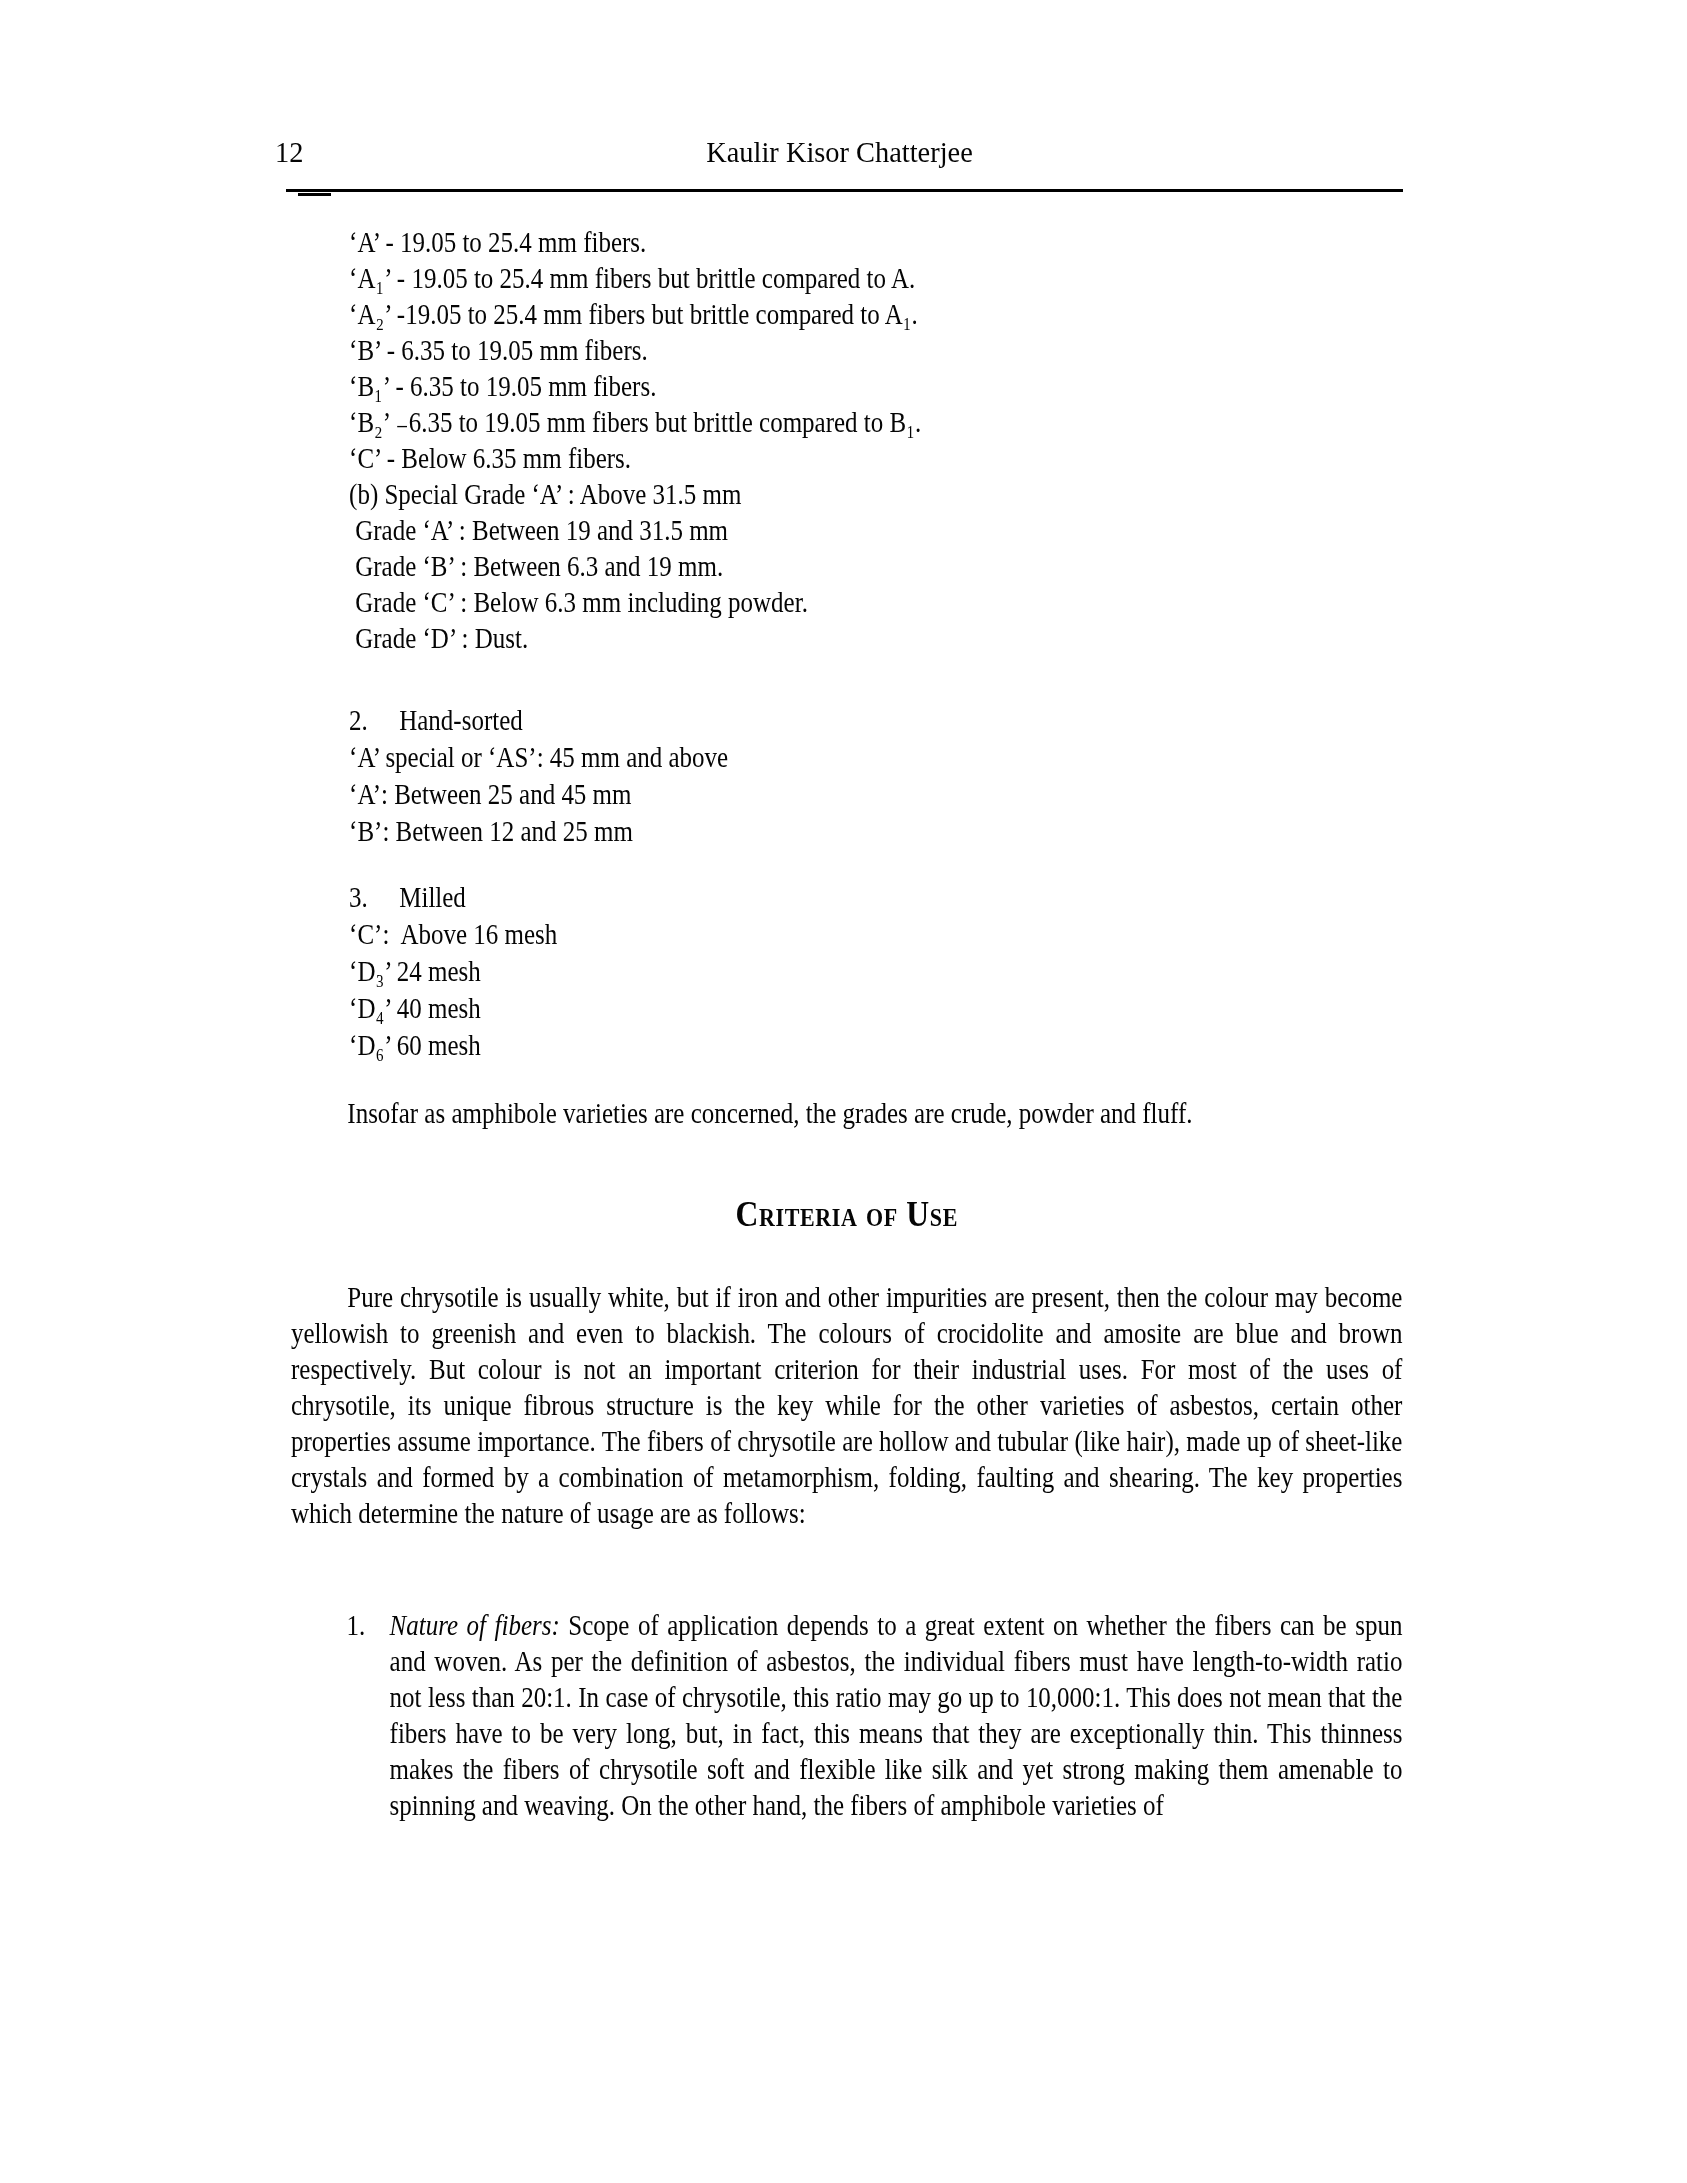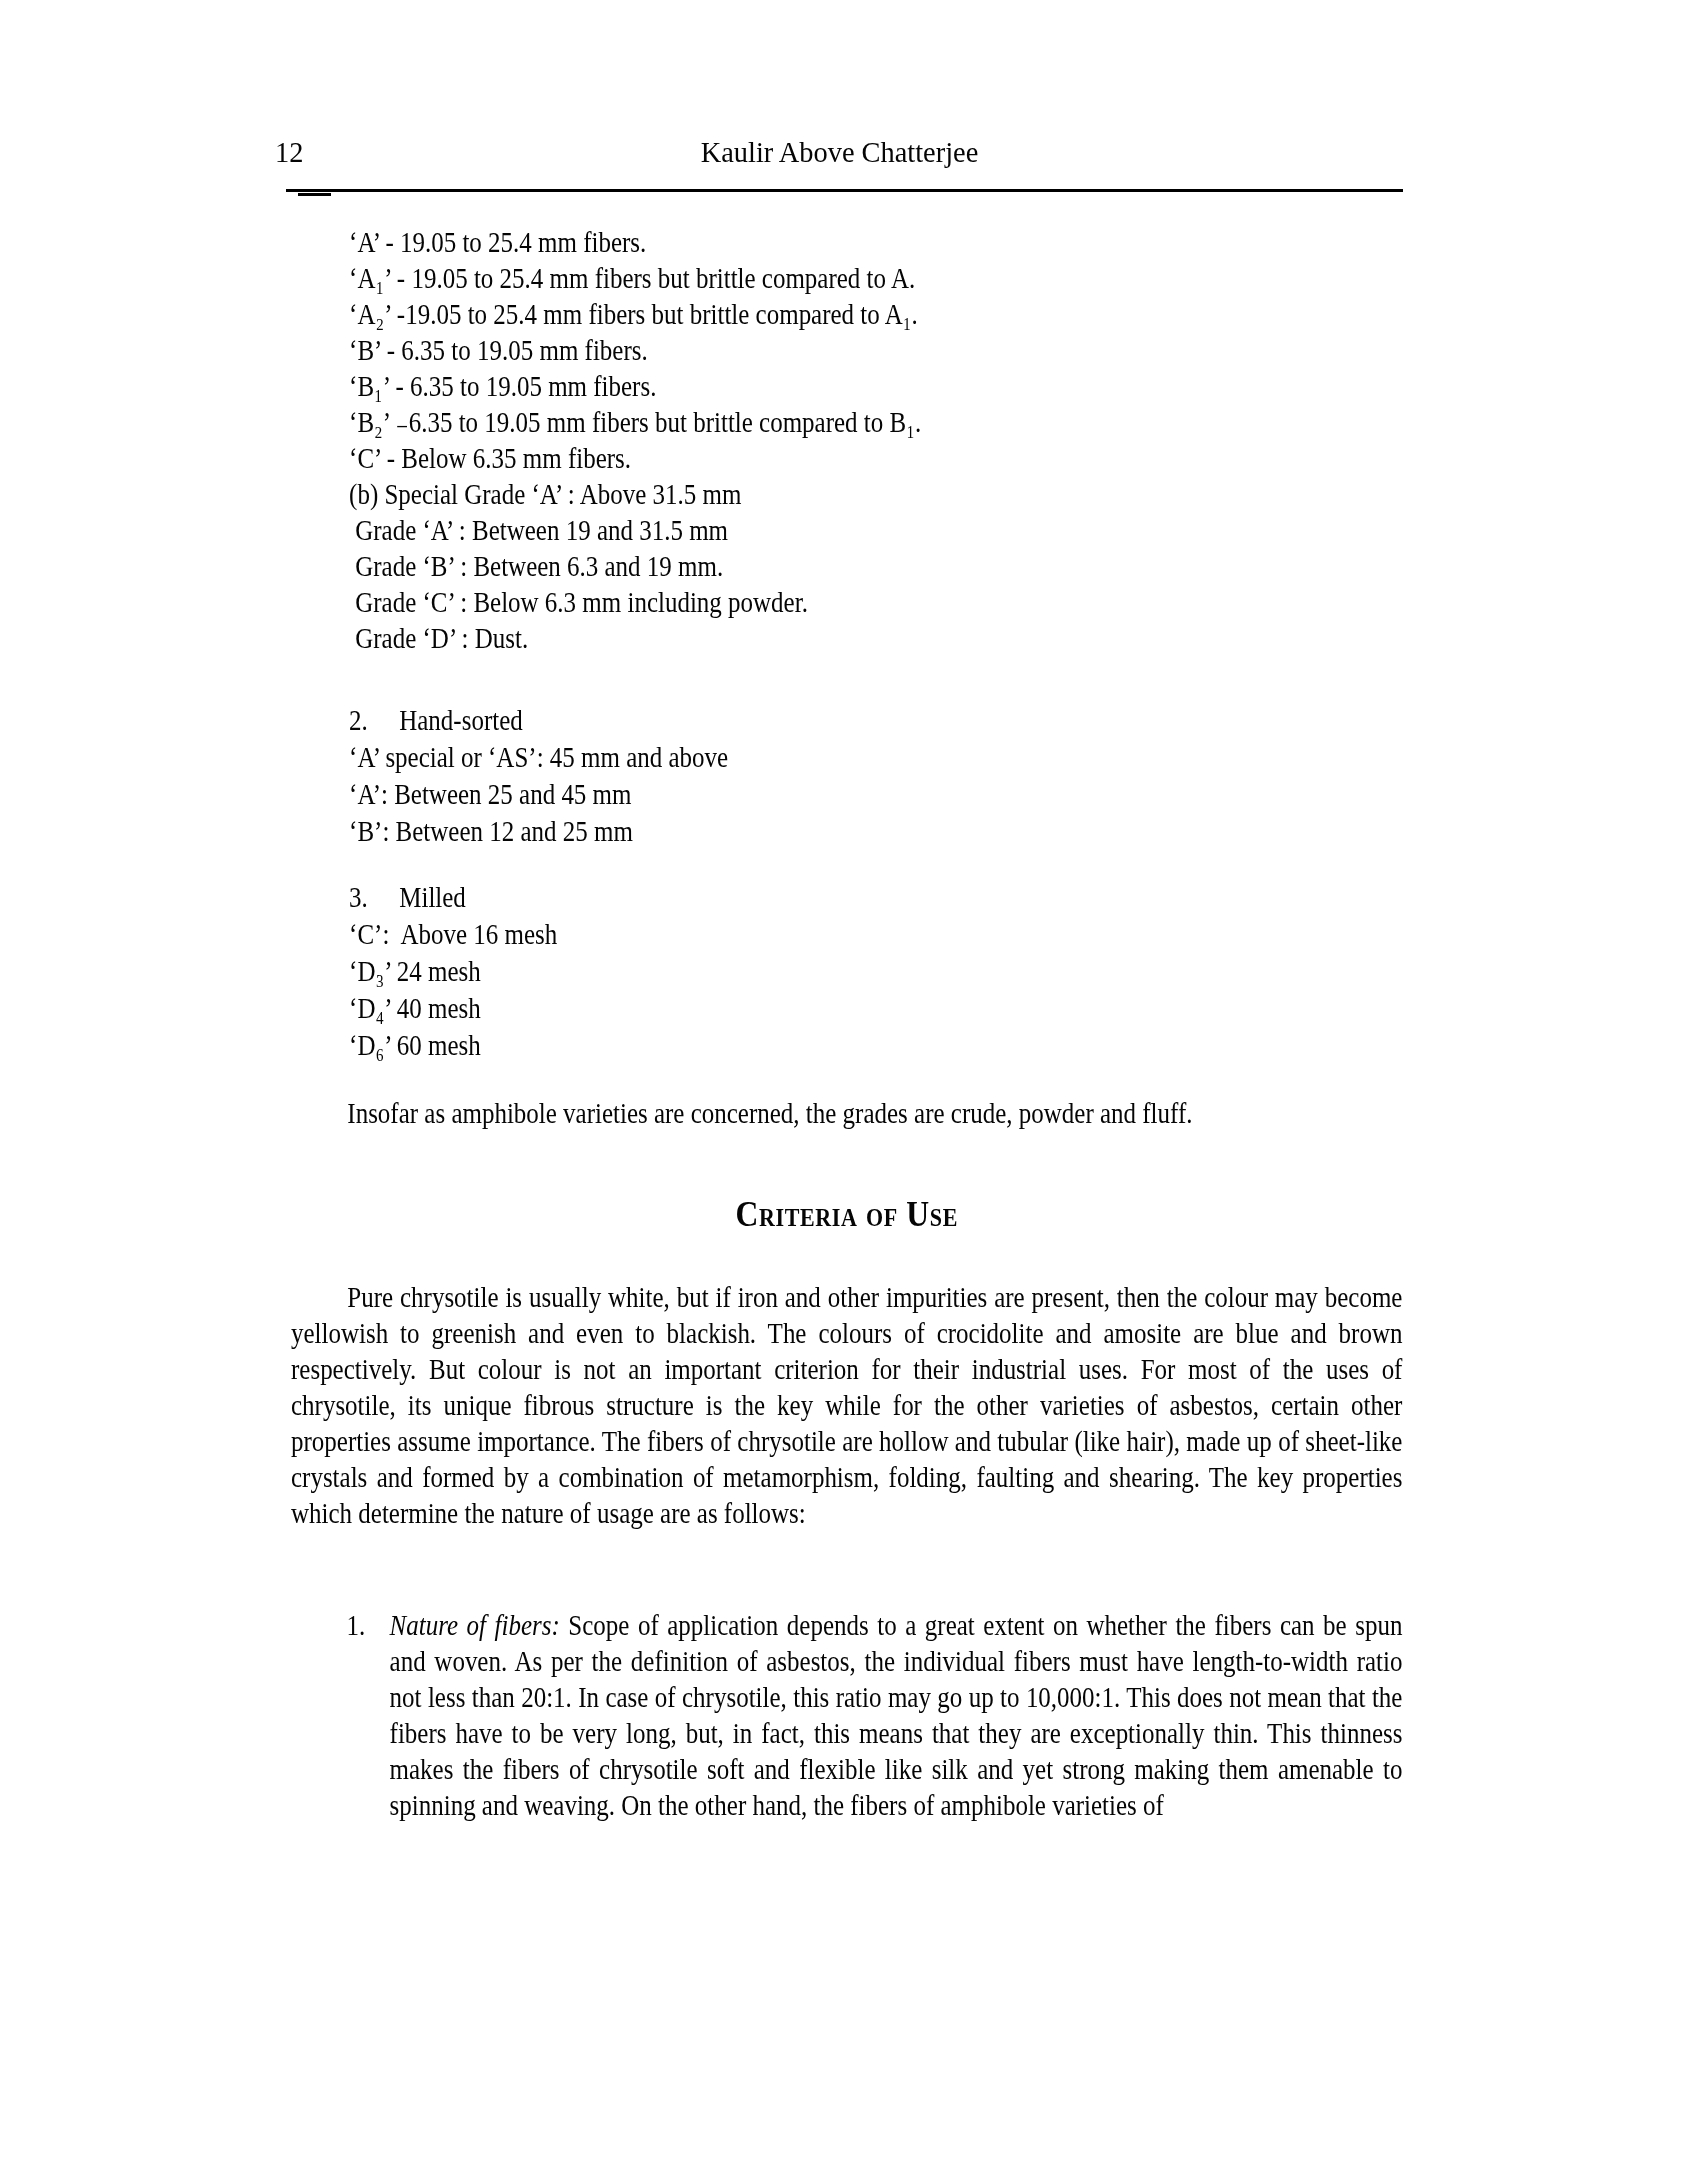--- a/index.html
+++ b/index.html
@@ -90,21 +90,21 @@
   .item1 .inum { position: absolute; left: 63px; top: 0; }
   .lead-italic { font-style: italic; }
 </style>
 </head>
 <body>
 
 <div class="page">
 
   <div class="pagehead">
     <span class="pgnum">12</span>
-    <span class="rtitle">Kaulir Above Chatterjee</span>
+    <span class="rtitle">Kaulir Kisor Chatterjee</span>
   </div>
   <div class="headrule"></div>
   <div class="headrule-tick"></div>
 
   <div class="tx list1">
     <div class="gline">‘A’ - 19.05 to 25.4 mm fibers.</div>
     <div class="gline">‘A₁’ - 19.05 to 25.4 mm fibers but brittle compared to A.</div>
     <div class="gline">‘A₂’ -19.05 to 25.4 mm fibers but brittle compared to A₁.</div>
     <div class="gline">‘B’ - 6.35 to 19.05 mm fibers.</div>
     <div class="gline">‘B₁’ - 6.35 to 19.05 mm fibers.</div>

